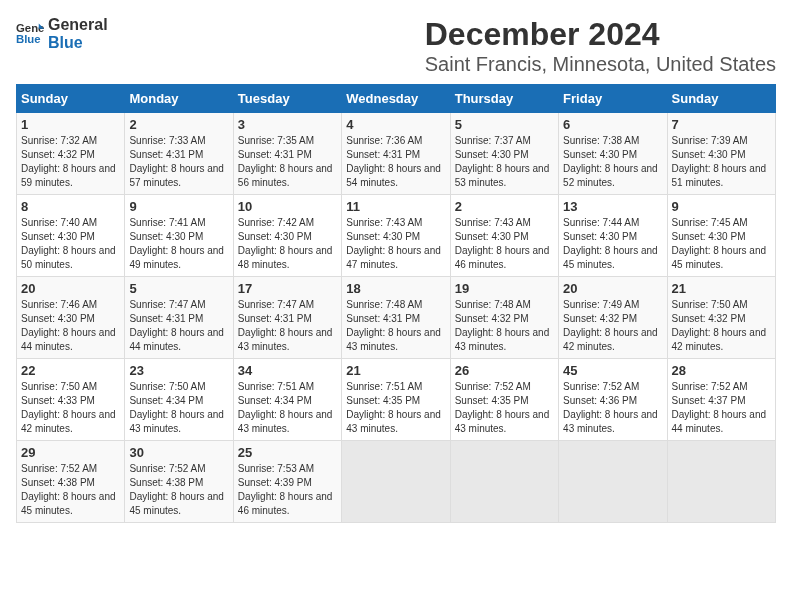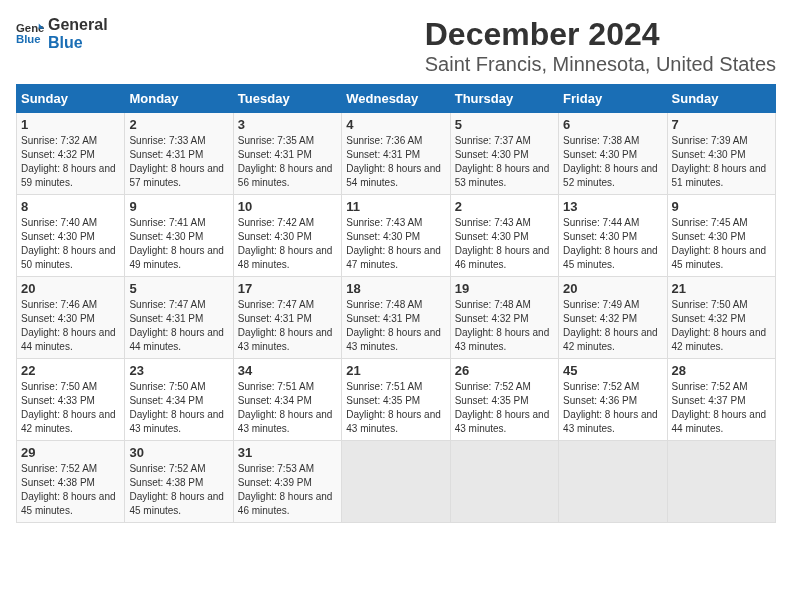--- a/index.html
+++ b/index.html
@@ -243,21 +243,21 @@
       <tr>
         <td>
           <span class="day-number">29</span>
           <div class="day-info">Sunrise: 7:52 AM<br>Sunset: 4:38 PM<br>Daylight: 8 hours and 45 minutes.</div>
         </td>
         <td>
           <span class="day-number">30</span>
           <div class="day-info">Sunrise: 7:52 AM<br>Sunset: 4:38 PM<br>Daylight: 8 hours and 45 minutes.</div>
         </td>
         <td>
-          <span class="day-number">31</span>
+          <span class="day-number">25</span>
           <div class="day-info">Sunrise: 7:53 AM<br>Sunset: 4:39 PM<br>Daylight: 8 hours and 46 minutes.</div>
         </td>
         <td class="empty-cell"></td>
         <td class="empty-cell"></td>
         <td class="empty-cell"></td>
         <td class="empty-cell"></td>
       </tr>
     </tbody>
 </table>
 

